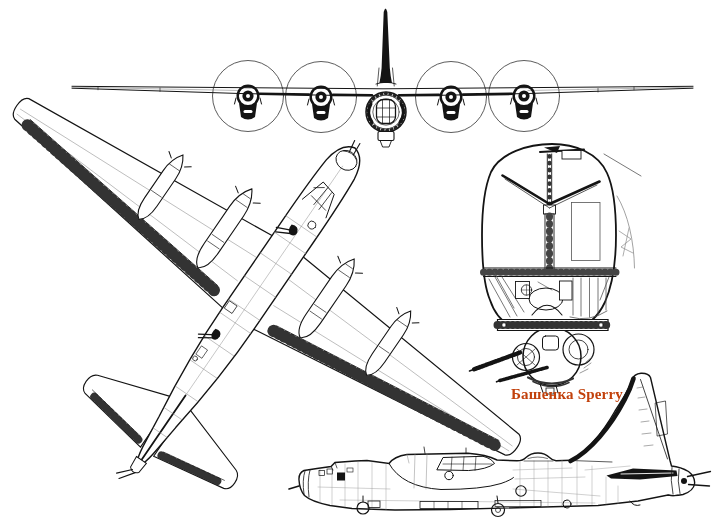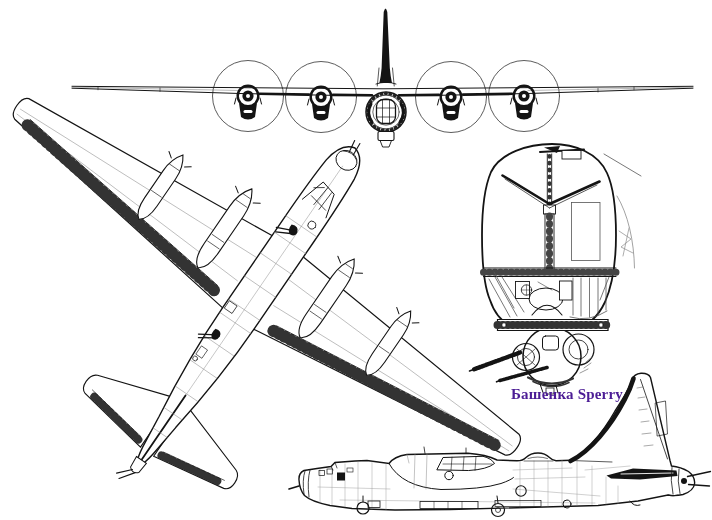--- a/index.html
+++ b/index.html
@@ -1,21 +1,21 @@
 <!DOCTYPE html>
 <html><head>
 <meta charset="utf-8">
 <style>
   html,body{margin:0;padding:0;background:#e8e8e8;}
   .page{position:relative;width:712px;height:520px;background:#ffffff;overflow:hidden;
         font-family:"Liberation Serif", serif;}
   .page svg{position:absolute;left:0;top:0;}
   .caption{position:absolute;left:511px;top:386px;width:120px;
            font-family:"Liberation Serif", serif;font-weight:700;font-size:15px;
-           letter-spacing:.2px;color:#4c1d95;white-space:nowrap;}
+           letter-spacing:.2px;color:#c2410c;white-space:nowrap;}
 </style>
 </head>
 <body>
 
 <div class="page">
 <svg width="712" height="520" viewBox="0 0 712 520">
 
   <g stroke="#141414" fill="none" stroke-linecap="round">
 
     <g stroke="#4a4a4a" stroke-width="0.9">

